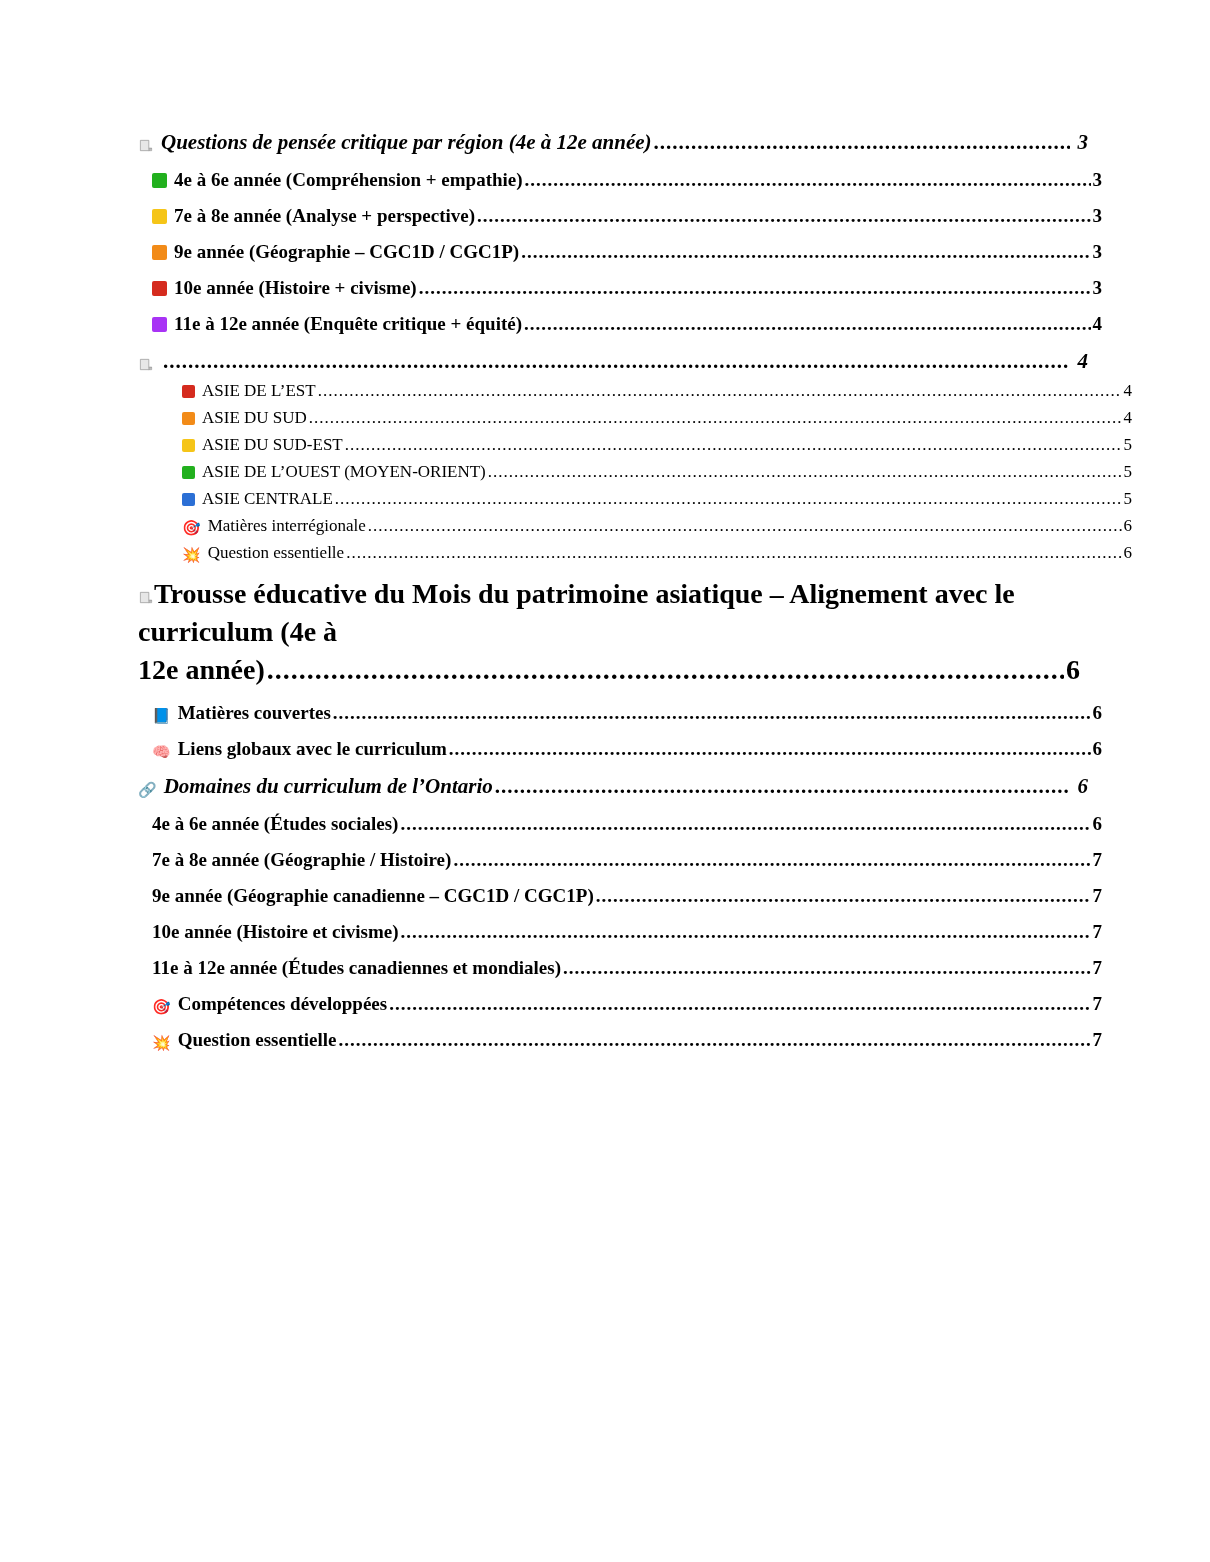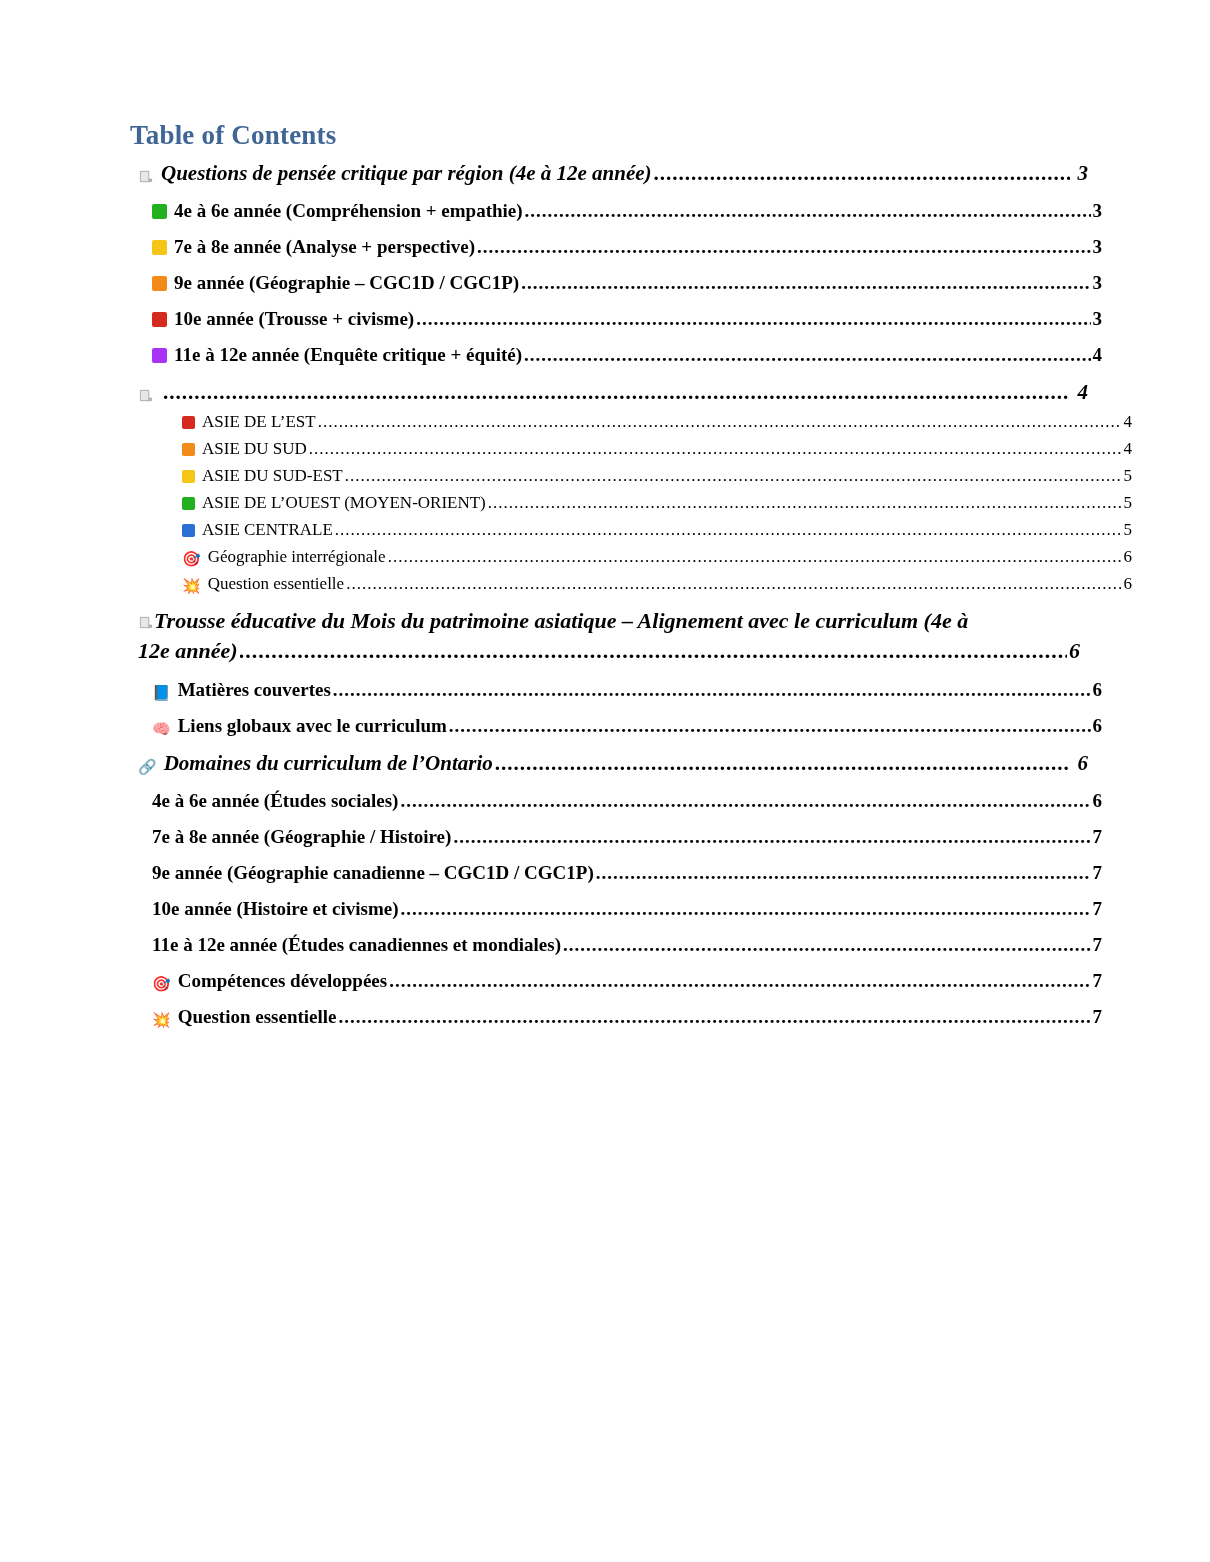--- a/index.html
+++ b/index.html
@@ -95,23 +95,22 @@
     font-size: 17px;
     font-weight: normal;
     color: #000;
     margin: 7px 0 7px 0;
     padding-left: 52px;
     justify-content: flex-end;
   }
   .lvl3 .dots { font-weight: normal; }
   .two-line {
     padding-left: 8px;
-    font-size: 22px;
-    font-weight: bold;
-    font-style: italic;
+    font-size: 28px;
+    font-weight: bold;
     margin: 12px 0 2px 0;
     line-height: 1.35;
   }
   .two-line .line1 { display: block; }
   .two-line .line2 { display: flex; align-items: flex-end; width: 100%; white-space: nowrap; overflow: hidden;}
 
   .emoji {
     font-family: "DejaVu Sans", sans-serif;
     font-size: 15px;
     font-style: normal;
@@ -123,21 +122,20 @@
     height: 15px;
     position: relative;
     top: 2px;
   }
 </style>
 </head>
 <body>
 
 <div class="page">
 
-  <h1 class="toc-title">Table of Contents</h1>
 
   <div class="toc" id="toc-root">
       <div class="entry lvl1">
         <span class="icon"><svg class="page-flag" viewBox="0 0 16 16" xmlns="http://www.w3.org/2000/svg">
             <path d="M2 2.5 L11 2.5 L11 11 L14 11 L14 13.5 L2 13.5 Z" fill="#e7e7e7" stroke="#9a9a9a" stroke-width="0.8"></path>
             <path d="M11 11 L14 11 L11 13.5 Z" fill="#c9c9c9" stroke="#9a9a9a" stroke-width="0.7"></path>
           </svg></span>
         <span class="label">Questions de pensée critique par région (4e à 12e année) </span>
         <span class="dots">................................................................................................................................................................................................</span>
         <span class="pg"> 3</span>
@@ -155,21 +153,21 @@
         <span class="pg"> 3</span>
       </div>
       <div class="entry lvl2">
         <span class="icon"><span class="sq" style="background: rgb(242, 139, 24);"></span></span>
         <span class="label">9e année (Géographie – CGC1D / CGC1P) </span>
         <span class="dots">................................................................................................................................................................................................</span>
         <span class="pg"> 3</span>
       </div>
       <div class="entry lvl2">
         <span class="icon"><span class="sq" style="background: rgb(213, 43, 30);"></span></span>
-        <span class="label">10e année (Trousse + civisme) </span>
+        <span class="label">10e année (Histoire + civisme) </span>
         <span class="dots">................................................................................................................................................................................................</span>
         <span class="pg"> 3</span>
       </div>
       <div class="entry lvl2">
         <span class="icon"><span class="sq" style="background: rgb(168, 51, 245);"></span></span>
         <span class="label">11e à 12e année (Enquête critique + équité) </span>
         <span class="dots">................................................................................................................................................................................................</span>
         <span class="pg"> 4</span>
       </div>
       <div class="entry lvl1">
@@ -205,21 +203,21 @@
         <span class="pg"> 5</span>
       </div>
       <div class="entry lvl3">
         <span class="icon"><span class="sq small" style="background: rgb(43, 111, 213);"></span></span>
         <span class="label">ASIE CENTRALE </span>
         <span class="dots">................................................................................................................................................................................................</span>
         <span class="pg"> 5</span>
       </div>
       <div class="entry lvl3">
         <span class="icon emoji">🎯</span>
-        <span class="label">Géographie interrégionale </span>
+        <span class="label">Matières interrégionale </span>
         <span class="dots">................................................................................................................................................................................................</span>
         <span class="pg"> 6</span>
       </div>
       <div class="entry lvl3">
         <span class="icon emoji">💥</span>
         <span class="label">Question essentielle </span>
         <span class="dots">................................................................................................................................................................................................</span>
         <span class="pg"> 6</span>
       </div>
       <div class="two-line">

